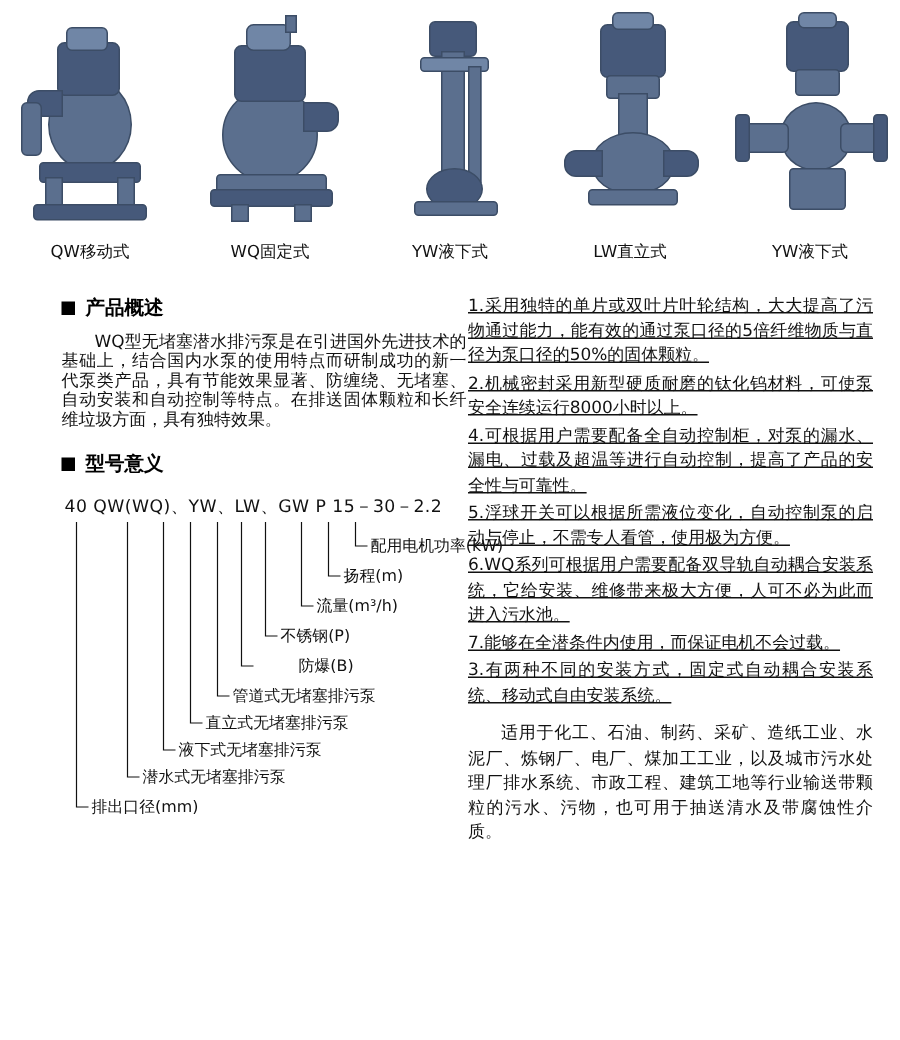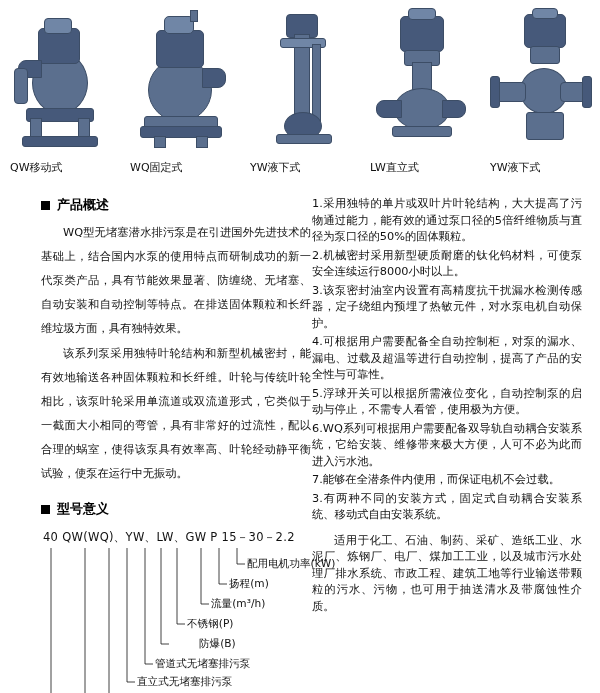--- a/index.html
+++ b/index.html
@@ -29,58 +29,58 @@
   .bdy{position:absolute;background:#5b6f8e;border:1px solid #3c4d66;}
   .bdy.dark{background:#46597a;}
   .bdy.light{background:#7086a6;}
   .rnd{border-radius:50%;}
 
   .caption-row{
     position:absolute;left:0;top:160px;width:600px;
     display:flex;justify-content:space-around;
     font-size:11px;color:#111;
   }
-  .caption-row span{width:100px;}
+  .caption-row span{width:100px;text-align:center;}
 
   
   .cols{position:absolute;left:0;top:196px;width:600px;}
   .col{position:absolute;top:0;width:270px;}
   .col.left{left:13px;margin-left:28px;}
   .col.right{left:312px;}
 
   .sect-title{
     display:flex;align-items:center;
     font-size:13px;font-weight:bold;color:#000;
     margin-bottom:7px;
   }
   .sect-title .sq{
     display:inline-block;width:9px;height:9px;background:#000;margin-right:7px;
   }
   .para{
-    font-size:11.3px;line-height:24px;color:#111;
+    font-size:11.3px;line-height:13px;color:#111;
     margin:0 0 1px 0;text-align:justify;
   }
   .para.ind{text-indent:22px;}
   .blk{margin-bottom:9px;}
 
   
   .modelwrap{position:relative;margin-top:12px;height:230px;}
   .codeline{
     font-size:11.5px;letter-spacing:.3px;color:#111;
     white-space:nowrap;margin-left:2px;
   }
   .leaders{position:absolute;left:0;top:16px;width:270px;height:212px;}
   .leaders svg{display:block;}
   .lbl{
     position:absolute;font-size:10.6px;color:#111;white-space:nowrap;
   }
 
   
   .rpara{font-size:11.3px;line-height:16.5px;color:#111;text-align:justify;margin:0;}
-  .rblk{margin-bottom:2px;}
+  .rblk{margin-bottom:2px;text-decoration:underline;}
 </style>
 </head>
 <body>
 
 <div class="page">
 
   <div class="hero">
     <div class="pumps">
 
       <div class="pump">
@@ -154,21 +154,20 @@
 
     <div class="col left">
 
       <div class="sect-title">
         <span class="sq"></span>
         <span>产品概述</span>
       </div>
 
       <div class="blk">
         <p class="para ind">WQ型无堵塞潜水排污泵是在引进国外先进技术的基础上，结合国内水泵的使用特点而研制成功的新一代泵类产品，具有节能效果显著、防缠绕、无堵塞、自动安装和自动控制等特点。在排送固体颗粒和长纤维垃圾方面，具有独特效果。</p>
-        <p class="para ind">该系列泵采用独特叶轮结构和新型机械密封，能有效地输送各种固体颗粒和长纤维。叶轮与传统叶轮相比，该泵叶轮采用单流道或双流道形式，它类似于一截面大小相同的弯管，具有非常好的过流性，配以合理的蜗室，使得该泵具有效率高、叶轮经动静平衡试验，使泵在运行中无振动。</p>
       </div>
 
       <div class="sect-title" style="margin-top:14px;">
         <span class="sq"></span>
         <span>型号意义</span>
       </div>
 
       <div class="modelwrap">
         <div class="codeline">40 QW(WQ)、YW、LW、GW P 15－30－2.2</div>
 
@@ -212,21 +211,20 @@
       </div>
 
     </div>
 
     <div class="col right">
 
 
       <div class="blk">
         <p class="rpara rblk">1.采用独特的单片或双叶片叶轮结构，大大提高了污物通过能力，能有效的通过泵口径的5倍纤维物质与直径为泵口径的50%的固体颗粒。</p>
         <p class="rpara rblk">2.机械密封采用新型硬质耐磨的钛化钨材料，可使泵安全连续运行8000小时以上。</p>
-        <p class="rpara rblk">3.该泵密封油室内设置有高精度抗干扰漏水检测传感器，定子绕组内预埋了热敏元件，对水泵电机自动保护。</p>
         <p class="rpara rblk">4.可根据用户需要配备全自动控制柜，对泵的漏水、漏电、过载及超温等进行自动控制，提高了产品的安全性与可靠性。</p>
         <p class="rpara rblk">5.浮球开关可以根据所需液位变化，自动控制泵的启动与停止，不需专人看管，使用极为方便。</p>
         <p class="rpara rblk">6.WQ系列可根据用户需要配备双导轨自动耦合安装系统，它给安装、维修带来极大方便，人可不必为此而进入污水池。</p>
         <p class="rpara rblk">7.能够在全潜条件内使用，而保证电机不会过载。</p>
         <p class="rpara rblk">3.有两种不同的安装方式，固定式自动耦合安装系统、移动式自由安装系统。</p>
       </div>
 
 
       <div>
         <p class="rpara ind" style="text-indent:22px;">适用于化工、石油、制药、采矿、造纸工业、水泥厂、炼钢厂、电厂、煤加工工业，以及城市污水处理厂排水系统、市政工程、建筑工地等行业输送带颗粒的污水、污物，也可用于抽送清水及带腐蚀性介质。</p>

